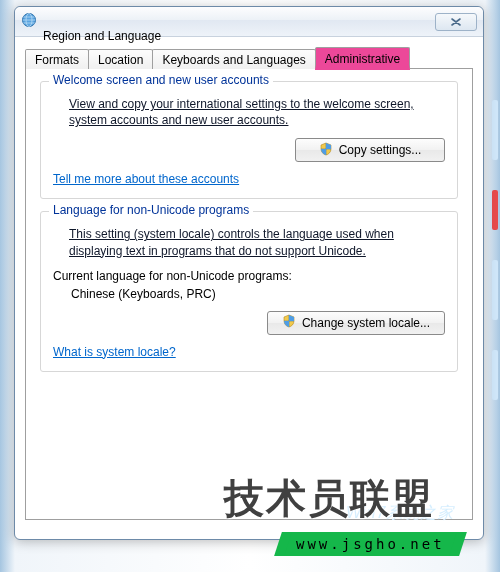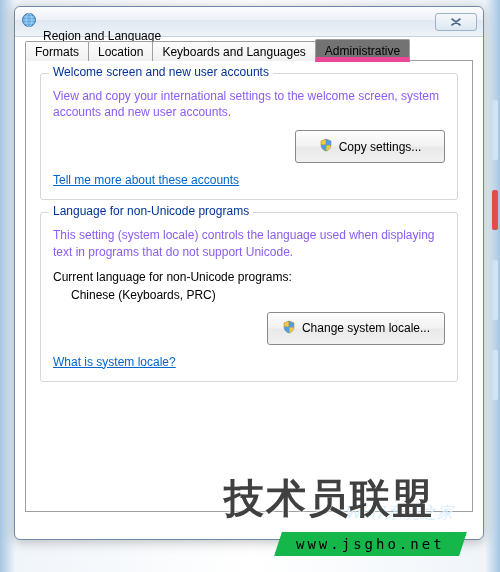--- a/index.html
+++ b/index.html
@@ -53,21 +53,21 @@
     border: 1px solid #9db2c8;
     border-radius: 3px;
     background: linear-gradient(to bottom, #f5f8fb, #dde7f1);
     display: flex;
     align-items: center;
     justify-content: center;
     cursor: pointer;
   }
   .close-btn svg { width: 12px; height: 10px; }
   .body-area {
-    padding: 0 10px 10px 10px;
+    padding: 8px 10px 10px 10px;
   }
   .tabs {
     display: flex;
     align-items: flex-end;
     position: relative;
     height: 24px;
     margin-bottom: -1px;
     z-index: 2;
   }
   .tab {
@@ -78,21 +78,21 @@
     font-size: 12px;
     border-radius: 2px 2px 0 0;
     margin-right: -1px;
     cursor: pointer;
     position: relative;
     color: #000;
     height: 20px;
     line-height: 14px;
   }
   .tab.active {
-    background: #737373;
+    background: #ec4899;
     height: 23px;
     padding-top: 4px;
     z-index: 3;
     border-bottom: 5px solid #ec4899;
     margin-bottom: -1px;
   }
   .tab-panel {
     border: 1px solid #9f9f9f;
     background: #fff;
     padding: 12px 14px;
@@ -110,42 +110,43 @@
   .groupbox-legend {
     position: absolute;
     top: -9px;
     left: 8px;
     background: #fff;
     padding: 0 4px;
     color: #003399;
     font-size: 12px;
   }
   .group-text {
-    color: #8b5cf6;
-    margin: 4px 0 10px 0;
+    color: #0f172a;
+    margin: 4px 0 10px 16px;
     line-height: 1.35;
+    text-decoration: underline;
   }
   .btn-row {
     text-align: right;
     margin: 6px 0 4px 0;
   }
   .win-btn {
     display: inline-flex;
     align-items: center;
     gap: 6px;
     border: 1px solid #8a8a8a;
     border-radius: 3px;
     background: linear-gradient(to bottom, #fdfdfd 0%, #f2f2f2 48%, #e9e9e9 52%, #f1f1f1 100%);
     padding: 4px 14px;
     font-size: 12px;
     font-family: inherit;
     cursor: pointer;
     min-width: 150px;
     justify-content: center;
-    height: 33px;
+    height: 24px;
   }
   .shield-icon { width: 14px; height: 14px; }
   .link {
     color: #0066cc;
     text-decoration: underline;
     cursor: pointer;
     display: inline-block;
     margin-top: 6px;
   }
   .subhead {

